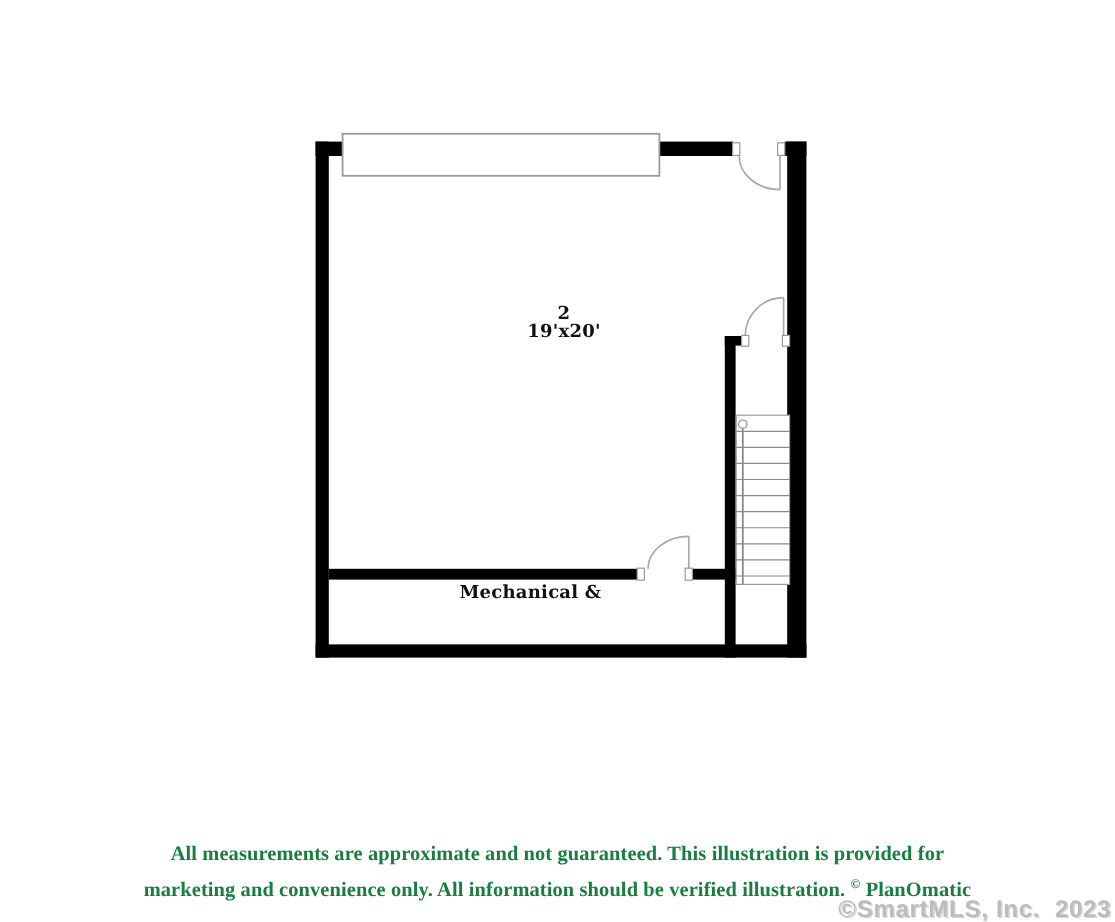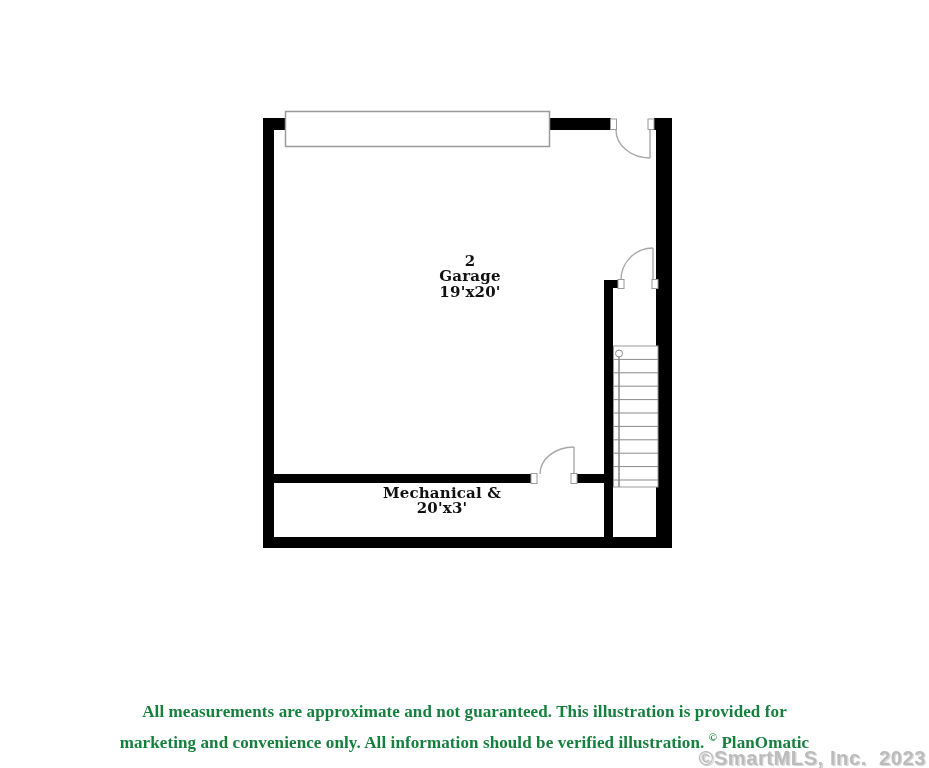--- a/index.html
+++ b/index.html
@@ -138,27 +138,25 @@
       <line x1="613.5" y1="453.2" x2="658" y2="453.2"></line>
       <line x1="613.5" y1="466.6" x2="658" y2="466.6"></line>
       <line x1="613.5" y1="480.0" x2="658" y2="480.0"></line>
       <line x1="619" y1="353.5" x2="619" y2="487" stroke-width="1.5"></line>
       <circle cx="619" cy="353.5" r="3.5" fill="#ffffff" stroke="#8a8a8a"></circle>
     </g>
   </svg>
 
   <div class="room-label" id="garage-label">
     <span class="ln">2</span>
-    <span class="ln">Garage</span>
     <span class="ln">19'x20'</span>
   </div>
 
   <div class="room-label" id="mech-label">
     <span class="ln">Mechanical &amp;</span>
-    <span class="ln">20'x3'</span>
   </div>
 
   <div class="disclaimer">
     <span>All measurements are approximate and not guaranteed. This illustration is provided for</span><br>
     <span>marketing and convenience only. All information should be verified illustration. </span><sup>©</sup> <span>PlanOmatic</span>
   </div>
 
   <div class="watermark">©SmartMLS, Inc.  2023</div>
 
 </div>

